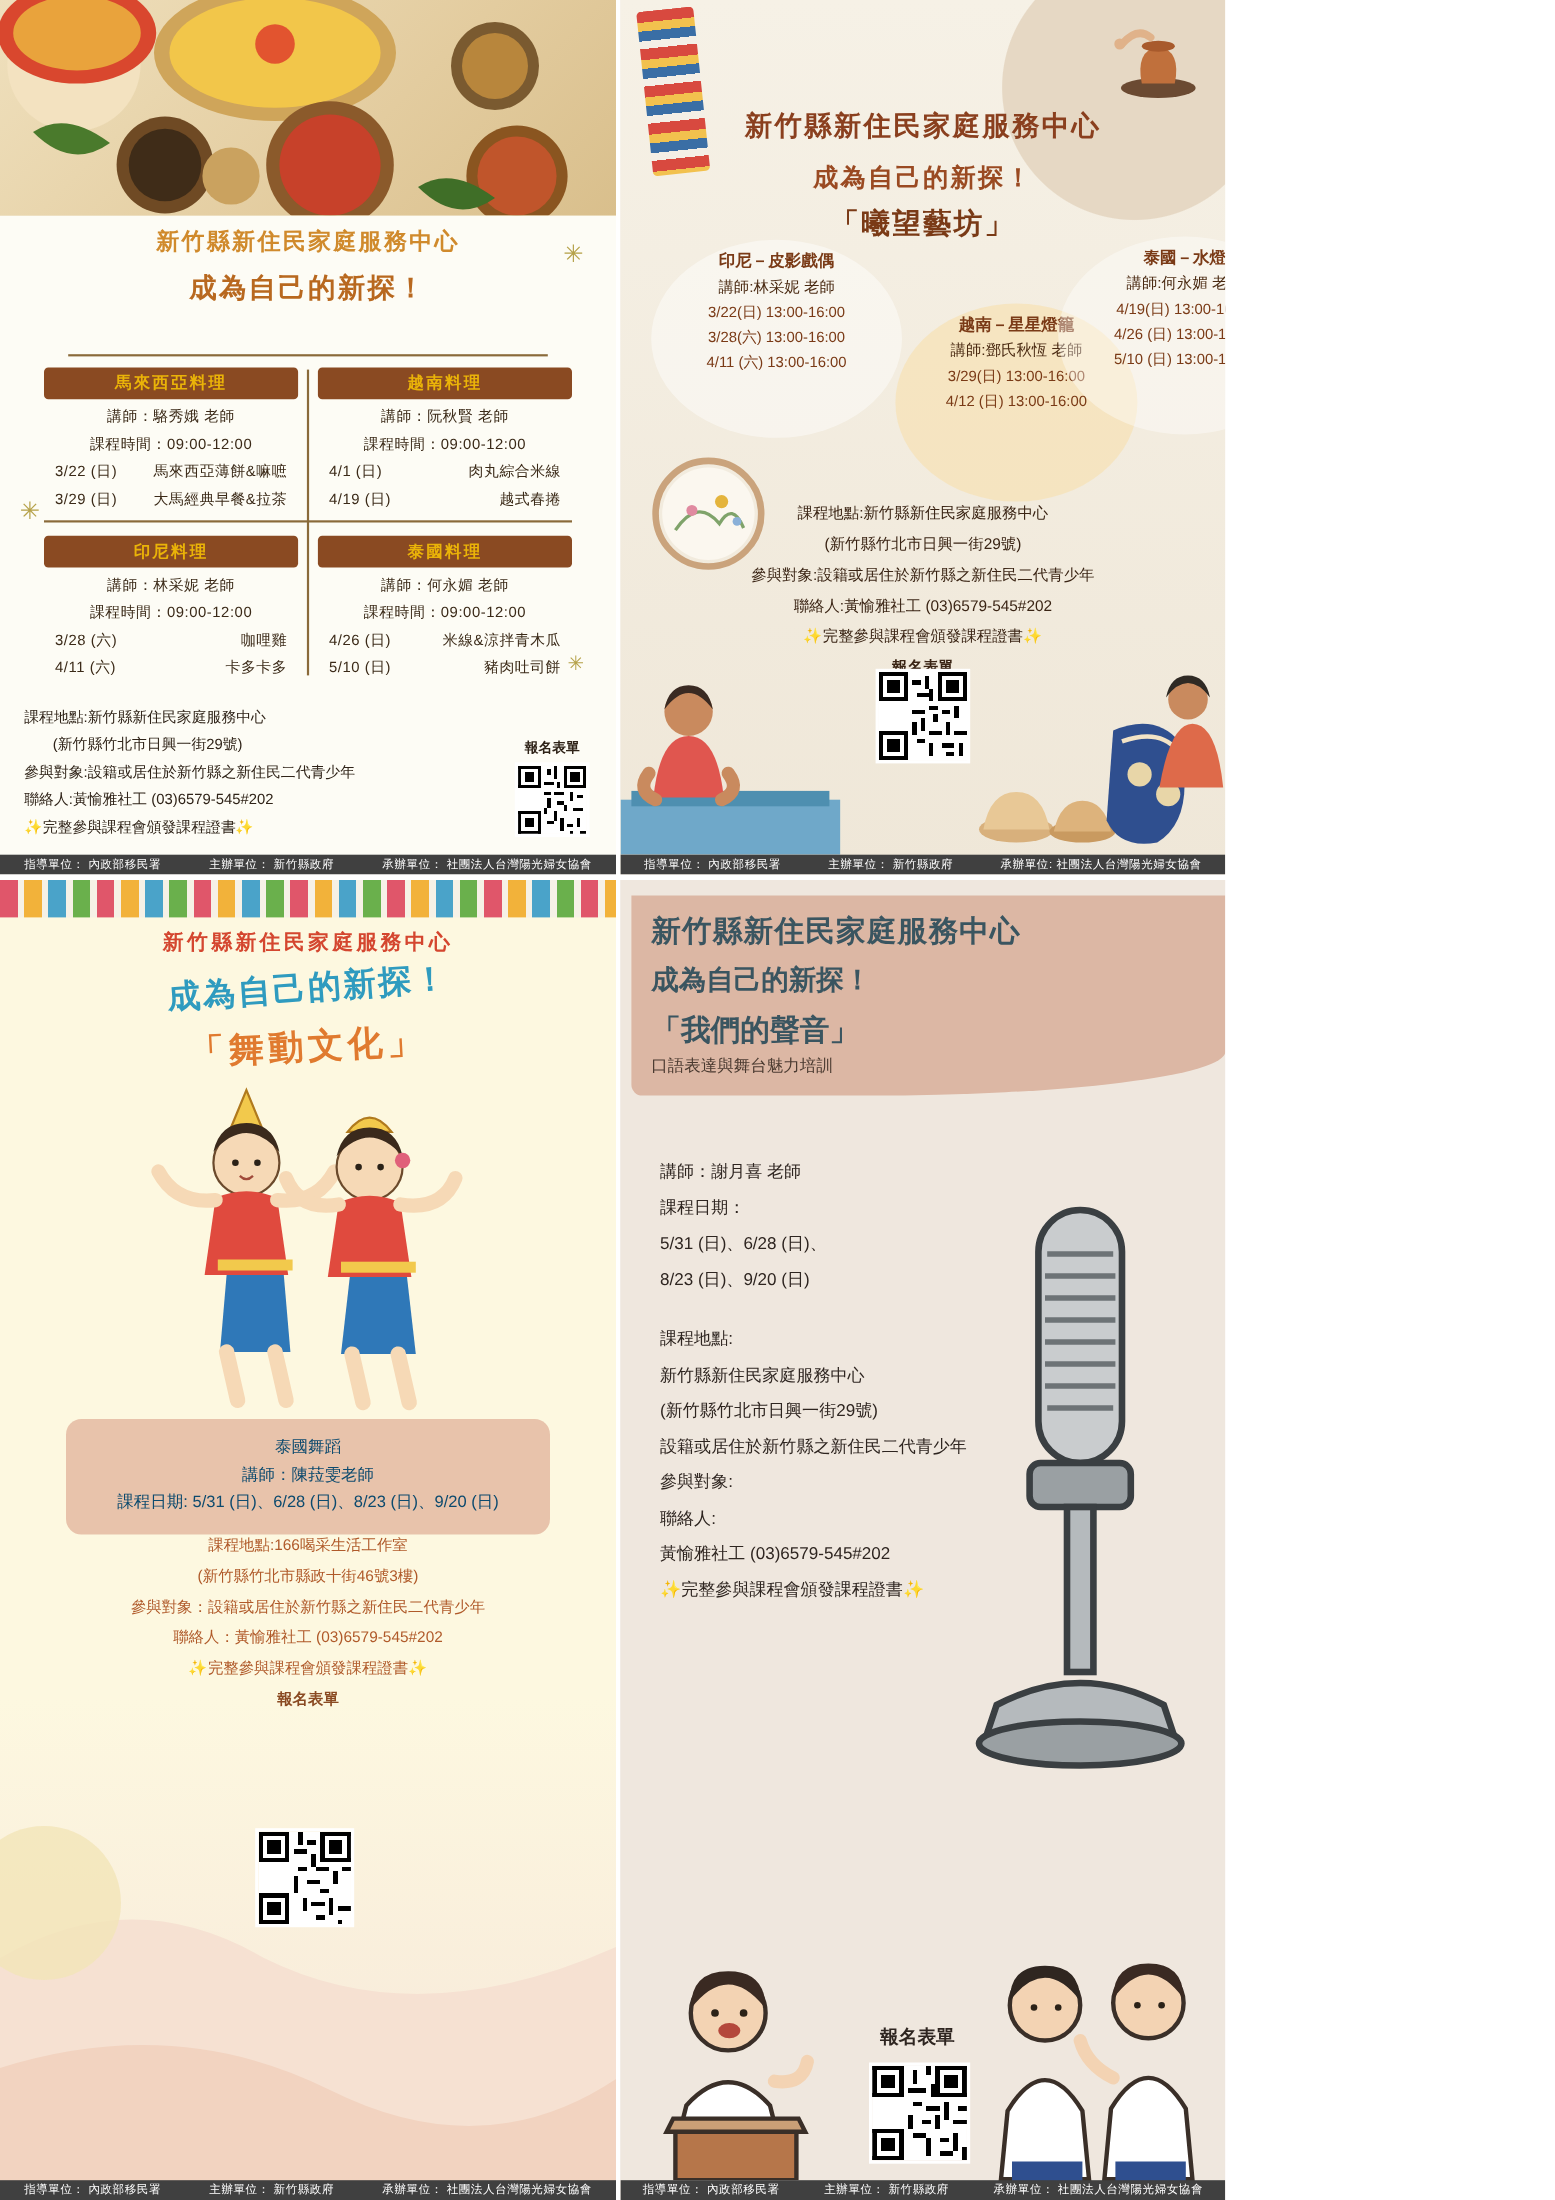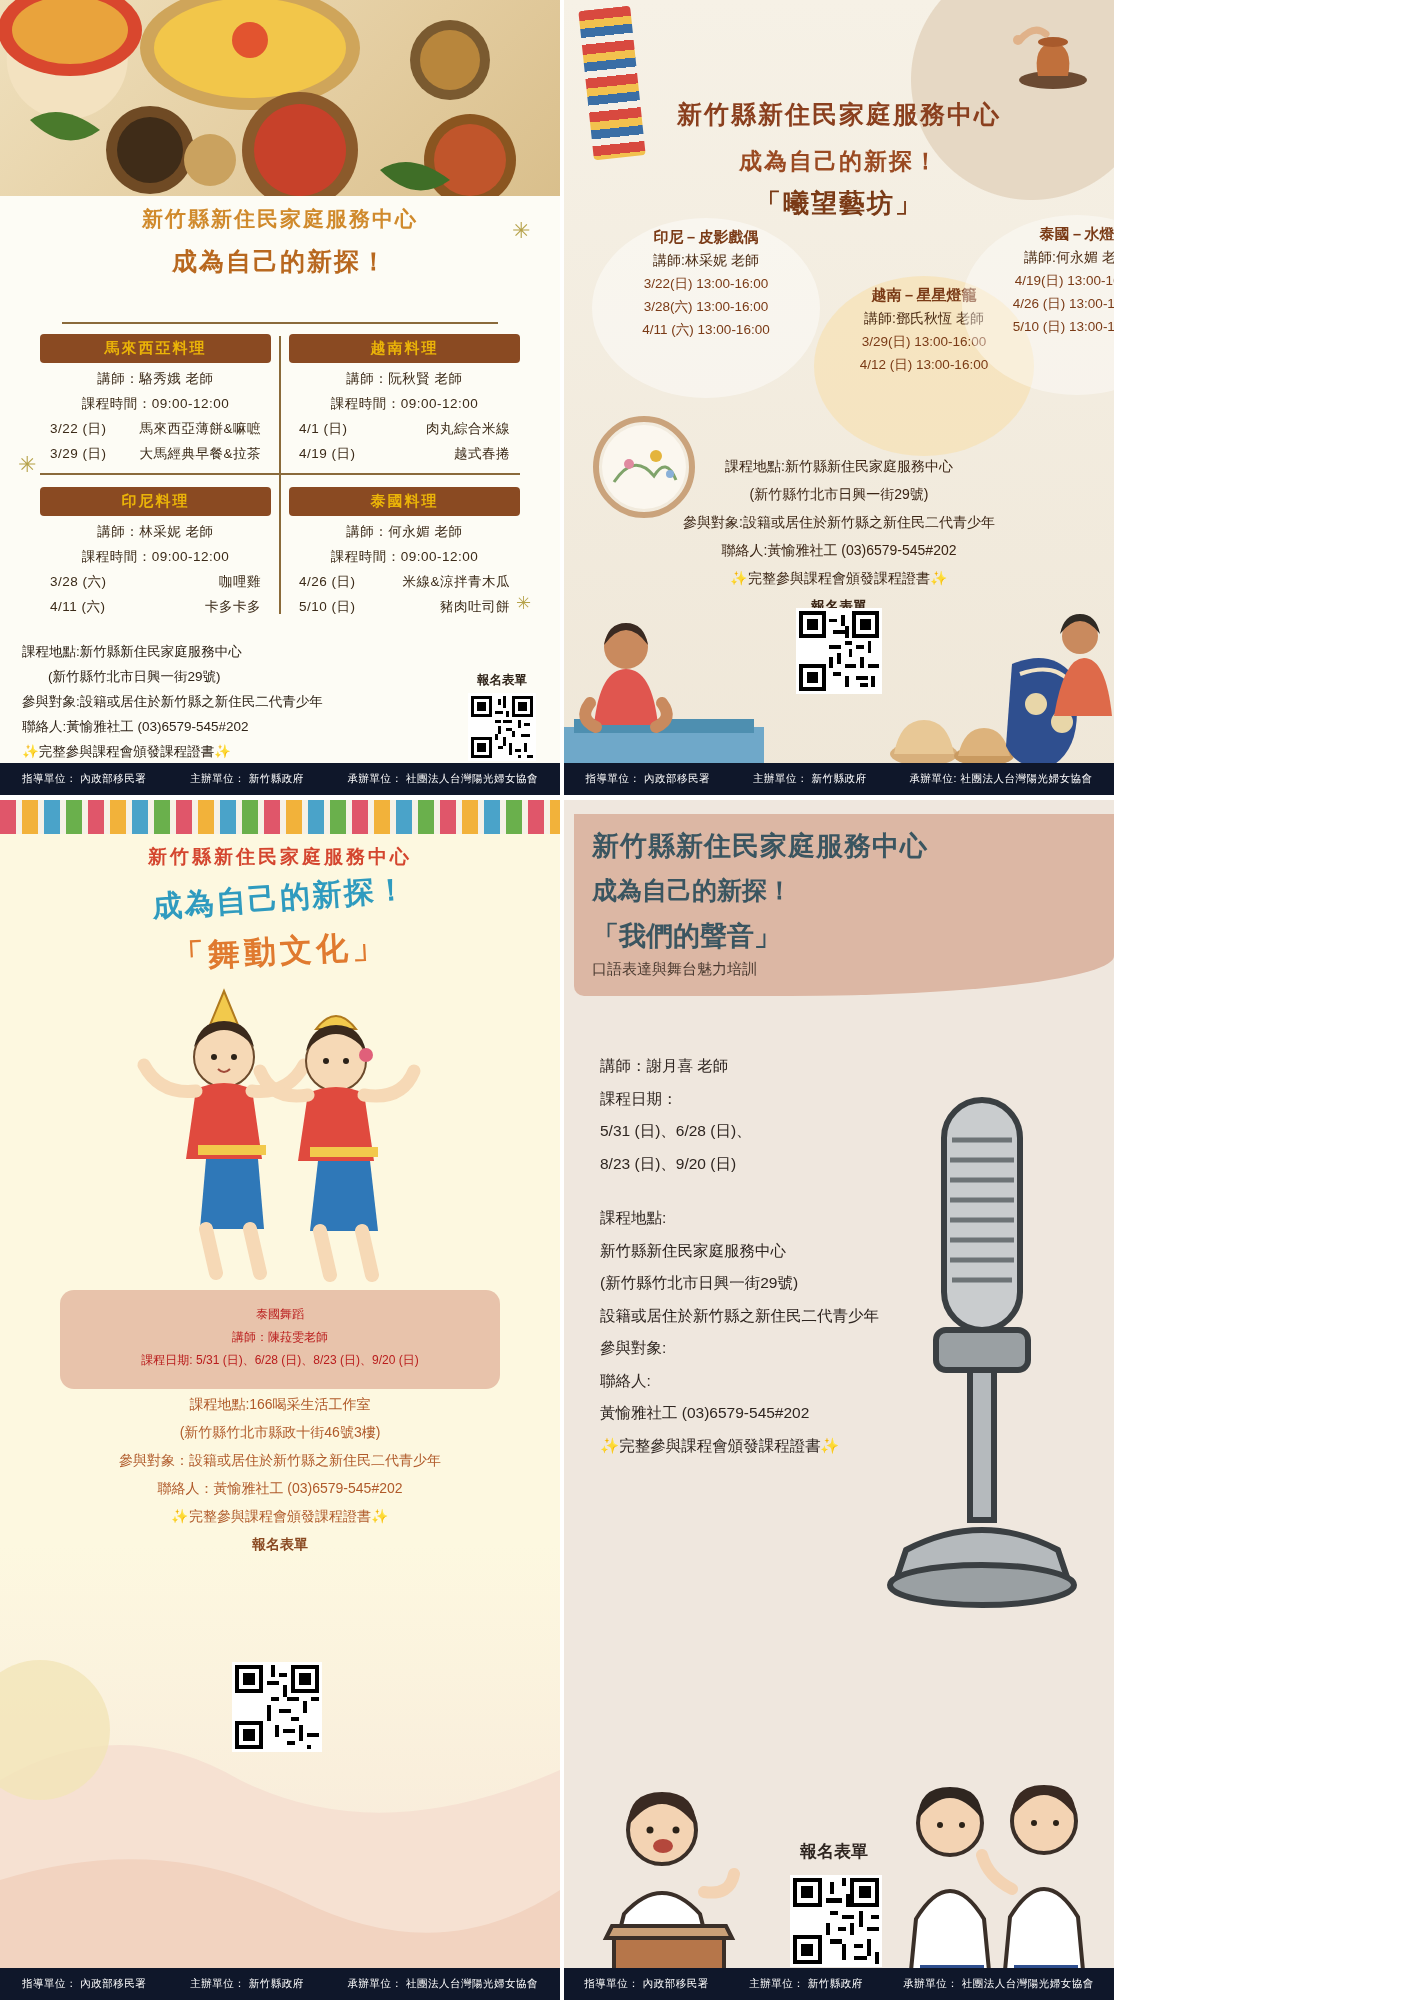--- a/index.html
+++ b/index.html
@@ -43,21 +43,21 @@
           font-size:15px; font-weight:bold; padding:5px 0; letter-spacing:2px; }
   .cardline { text-align:center; font-size:13.5px; color:#3b2a18; margin-top:7px; letter-spacing:0.5px; }
   .cardline.split { display:flex; justify-content:space-between; padding:0 10px; }
   .vline { position:absolute; left:279px; top:336px; width:2px; height:278px; background:#8a6a3a; }
   .midrule { height:2px; background:#8a6a3a; margin:10px 0 12px; }
 
   .p1-foot { position:absolute; left:22px; top:640px; width:430px; font-size:13.5px; color:#2f2318; line-height:1.85; }
   .p1-foot .ind { padding-left:26px; }
   .qrbox1 { position:absolute; left:468px; top:672px; width:68px; }
   .qrlabel { font-size:12.5px; text-align:center; color:#2f2318; margin-bottom:4px; font-weight:bold;}
-  .bar { position:absolute; left:0; bottom:0; width:100%; height:32px; background:#0f172a; color:#fff;
+  .bar { position:absolute; left:0; bottom:0; width:100%; height:18px; background:#404040; color:#fff;
          font-size:10.5px; display:flex; align-items:center; justify-content:space-around; letter-spacing:0.5px;}
   .aster { position:absolute; color:#b6a24a; font-size:22px; }
 
   
   .p2-bg { position:absolute; inset:0;
     background:
       radial-gradient(circle at 85% 10%, #e6d8c4 0 120px, transparent 121px),
       linear-gradient(180deg,#f6f1e6,#efe7d8); }
   .p2-strip { position:absolute; left:22px; top:8px; width:52px; height:150px;
      background:repeating-linear-gradient(180deg,#d8493f 0 10px,#f2c14e 10px 18px,#3a6ea5 18px 27px,#f4efe6 27px 34px);
@@ -82,21 +82,21 @@
 
   
   .p3-bg { position:absolute; inset:0; background:linear-gradient(180deg,#fdf8e0 0 62%,#f6e6d8 100%); }
   .p3-brush { position:absolute; left:0; top:0; width:100%; height:34px;
      background:repeating-linear-gradient(90deg,#e0566a 0 16px,#f6f1e6 16px 22px,#f2b23a 22px 38px,#f6f1e6 38px 44px,#4aa3c9 44px 60px,#f6f1e6 60px 66px,#6ab04c 66px 82px,#f6f1e6 82px 88px); }
   .p3-t1 { position:absolute; top:44px; width:100%; text-align:center; font-size:19px; color:#d4462f; font-weight:bold; letter-spacing:3px;}
   .p3-t2 { position:absolute; top:78px; width:100%; text-align:center; font-size:30px; color:#2f9bbf; font-weight:bold; letter-spacing:2px; transform:rotate(-4deg);}
   .p3-t3 { position:absolute; top:130px; width:100%; text-align:center; font-size:32px; color:#e07a2f; font-weight:bold; letter-spacing:4px; transform:rotate(-3deg);}
   .p3-panel { position:absolute; left:60px; top:490px; width:440px; padding:10px 0 14px;
               background:#e8c3ab; border-radius:14px; text-align:center; }
-  .p3-panel .l1 { font-size:12px; color:#b91c1c; margin:6px 0; }
+  .p3-panel .l1 { font-size:15px; color:#0c4a6e; margin:6px 0; }
   .p3-ob { position:absolute; left:0; top:590px; width:100%; text-align:center; font-size:14px; color:#b05a2a; line-height:2.0;}
   .qrbox3 { position:absolute; left:232px; top:862px; width:90px; }
 
   
   .p4-bg { position:absolute; inset:0; background:#efe7de; }
   .p4-bubble { position:absolute; left:10px; top:14px; width:540px; height:182px; background:#dcb7a4; border-radius:0 0 60% 10px / 0 0 40px 10px;}
   .p4-t1 { position:absolute; left:28px; top:28px; font-size:27px; font-weight:bold; color:#3a5560; letter-spacing:1px;}
   .p4-t2 { position:absolute; left:28px; top:74px; font-size:25px; font-weight:bold; color:#3a5560;}
   .p4-t3 { position:absolute; left:28px; top:118px; font-size:27px; font-weight:bold; color:#3a5560;}
   .p4-t4 { position:absolute; left:28px; top:160px; font-size:15px; color:#4a3a30;}

